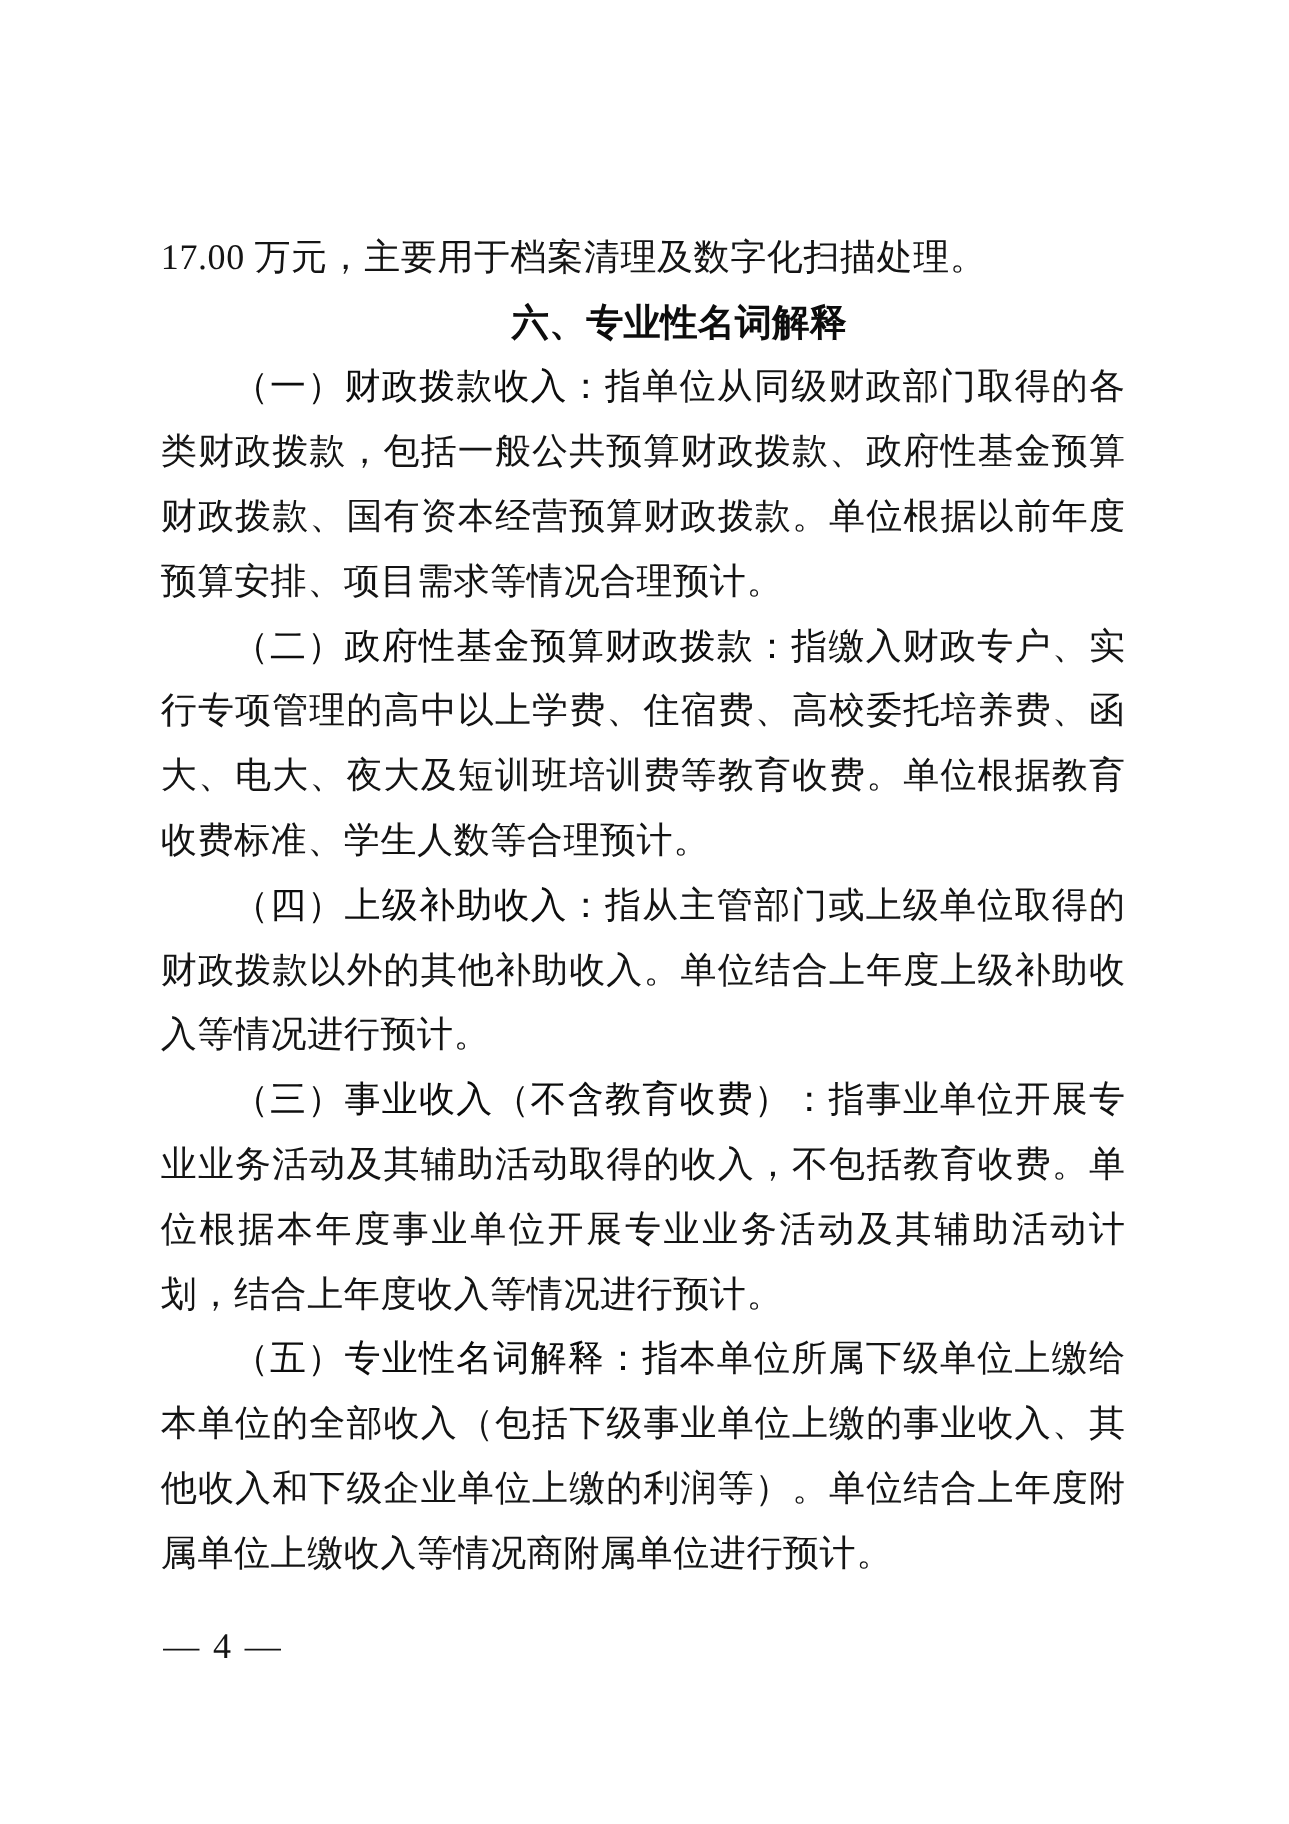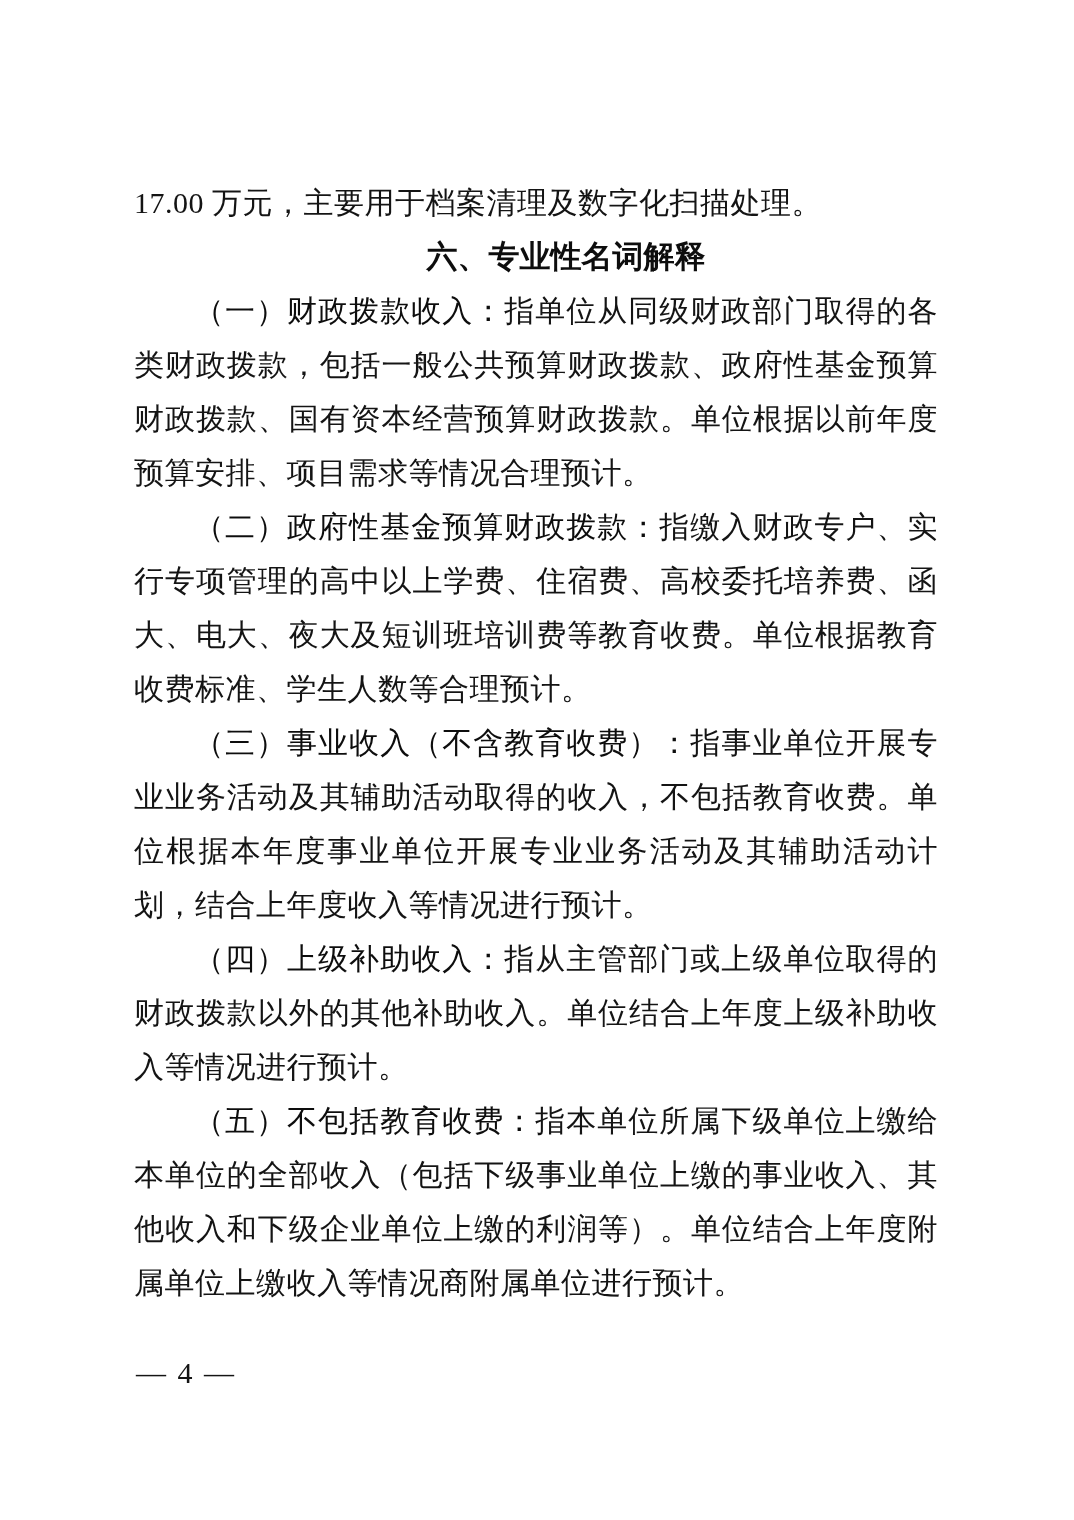--- a/index.html
+++ b/index.html
@@ -19,21 +19,21 @@
     position: absolute;
     left: 0;
     top: 0;
     width: 1074px;
     height: 1520px;
     background: #ffffff;
   }
   .content {
     position: absolute;
     left: 134px;
-    top: 176px;
+    top: 188px;
     width: 804px;
   }
   .content p {
     margin: 0;
     font-size: 30px;
     line-height: 54px;
     text-align: justify;
     text-justify: inter-character;
     letter-spacing: 0.5px;
     font-family: "Liberation Serif", serif;
@@ -75,22 +75,22 @@
   <div class="content">
 
     <p>17.00 万元，主要用于档案清理及数字化扫描处理。</p>
 
     <h2 class="section-heading">六、专业性名词解释</h2>
 
     <p class="term"><span class="lead">（一）财政拨款收入：</span><span>指单位从同级财政部门取得的各类财政拨款，包括一般公共预算财政拨款、政府性基金预算财政拨款、国有资本经营预算财政拨款。单位根据以前年度预算安排、项目需求等情况合理预计。</span></p>
 
     <p class="term"><span class="lead">（二）政府性基金预算财政拨款：</span><span>指缴入财政专户、实行专项管理的高中以上学费、住宿费、高校委托培养费、函大、电大、夜大及短训班培训费等教育收费。单位根据教育收费标准、学生人数等合理预计。</span></p>
 
+    <p class="term"><span class="lead">（四）上级补助收入：</span><span>指从主管部门或上级单位取得的财政拨款以外的其他补助收入。单位结合上年度上级补助收入等情况进行预计。</span></p>
+
     <p class="term"><span class="lead">（三）事业收入（不含教育收费）：</span><span>指事业单位开展专业业务活动及其辅助活动取得的收入，不包括教育收费。单位根据本年度事业单位开展专业业务活动及其辅助活动计划，结合上年度收入等情况进行预计。</span></p>
 
-    <p class="term"><span class="lead">（四）上级补助收入：</span><span>指从主管部门或上级单位取得的财政拨款以外的其他补助收入。单位结合上年度上级补助收入等情况进行预计。</span></p>
-
-    <p class="term"><span class="lead">（五）不包括教育收费：</span><span>指本单位所属下级单位上缴给本单位的全部收入（包括下级事业单位上缴的事业收入、其他收入和下级企业单位上缴的利润等）。单位结合上年度附属单位上缴收入等情况商附属单位进行预计。</span></p>
+    <p class="term"><span class="lead">（五）专业性名词解释：</span><span>指本单位所属下级单位上缴给本单位的全部收入（包括下级事业单位上缴的事业收入、其他收入和下级企业单位上缴的利润等）。单位结合上年度附属单位上缴收入等情况商附属单位进行预计。</span></p>
 
   </div>
 
   <div class="page-number">— 4 —</div>
 </div>
 
 </body></html>

